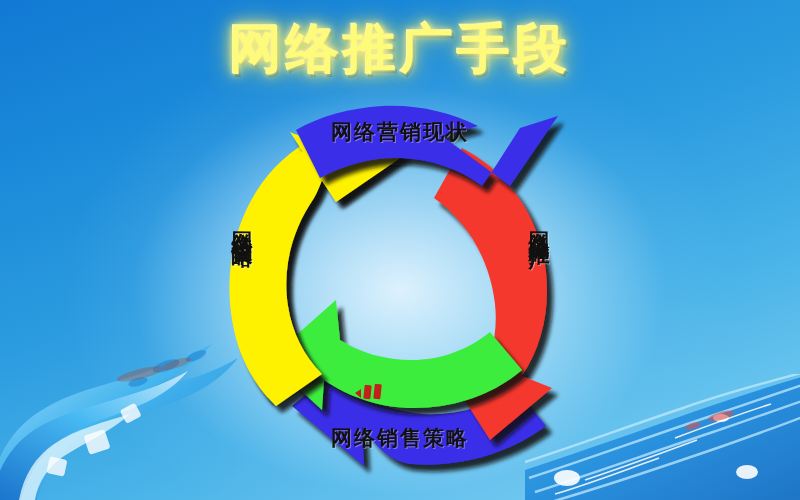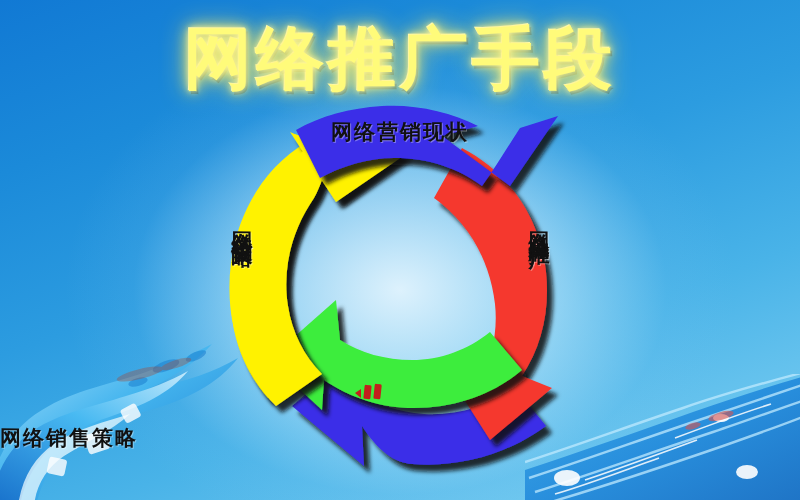--- a/index.html
+++ b/index.html
@@ -14,38 +14,38 @@
       linear-gradient(160deg,#1179d4 0%,#1b8ad9 22%,#2c9ce0 45%,#49b3e8 68%,#6ec7ef 88%,#8dd6f4 100%);
   }
   
   .water{position:absolute;pointer-events:none;}
   #splash{left:-10px;bottom:-6px;width:270px;height:170px;}
   #ripples{right:-5px;bottom:-4px;width:280px;height:130px;}
   
   #title{
     position:absolute;left:0;right:0;top:14px;text-align:center;
     font-family:"DejaVu Sans","Liberation Sans",sans-serif;
-    font-size:68px;font-weight:bold;letter-spacing:4px;
+    font-size:53px;font-weight:bold;letter-spacing:4px;
     color:#fffb7a;
     text-shadow:
       0 0 6px #fff7a0, 0 0 14px #fff36a, 0 0 26px #ffe95a,
       2px 3px 0 rgba(0,0,0,.28), -1px -1px 0 #fffde0;
     white-space:nowrap;
   }
   
   #cycle{position:absolute;left:190px;top:88px;width:420px;height:396px;}
   .seg-label{
     position:absolute;
     font-family:"DejaVu Sans","Liberation Sans",sans-serif;
     font-weight:bold;color:#111;white-space:nowrap;
     text-shadow:1px 1px 0 rgba(255,255,255,.35);
     pointer-events:none;
   }
   #label-top{left:0;right:0;top:118px;text-align:center;font-size:21px;letter-spacing:2px;font-family:Liberation Serif, serif;}
-  #label-bottom{left:0;right:0;top:424px;text-align:left;font-size:21px;letter-spacing:2px;}
+  #label-bottom{left:0;right:0;top:424px;text-align:center;font-size:21px;letter-spacing:2px;}
   .vert{
     writing-mode:vertical-rl;text-orientation:upright;
     font-size:21px;letter-spacing:3px;
   }
   #label-right{left:525px;top:215px;}
   #label-left{left:228px;top:215px;}
   #watermark{
     position:absolute;left:352px;top:381px;width:40px;height:22px;
   }
 </style>

